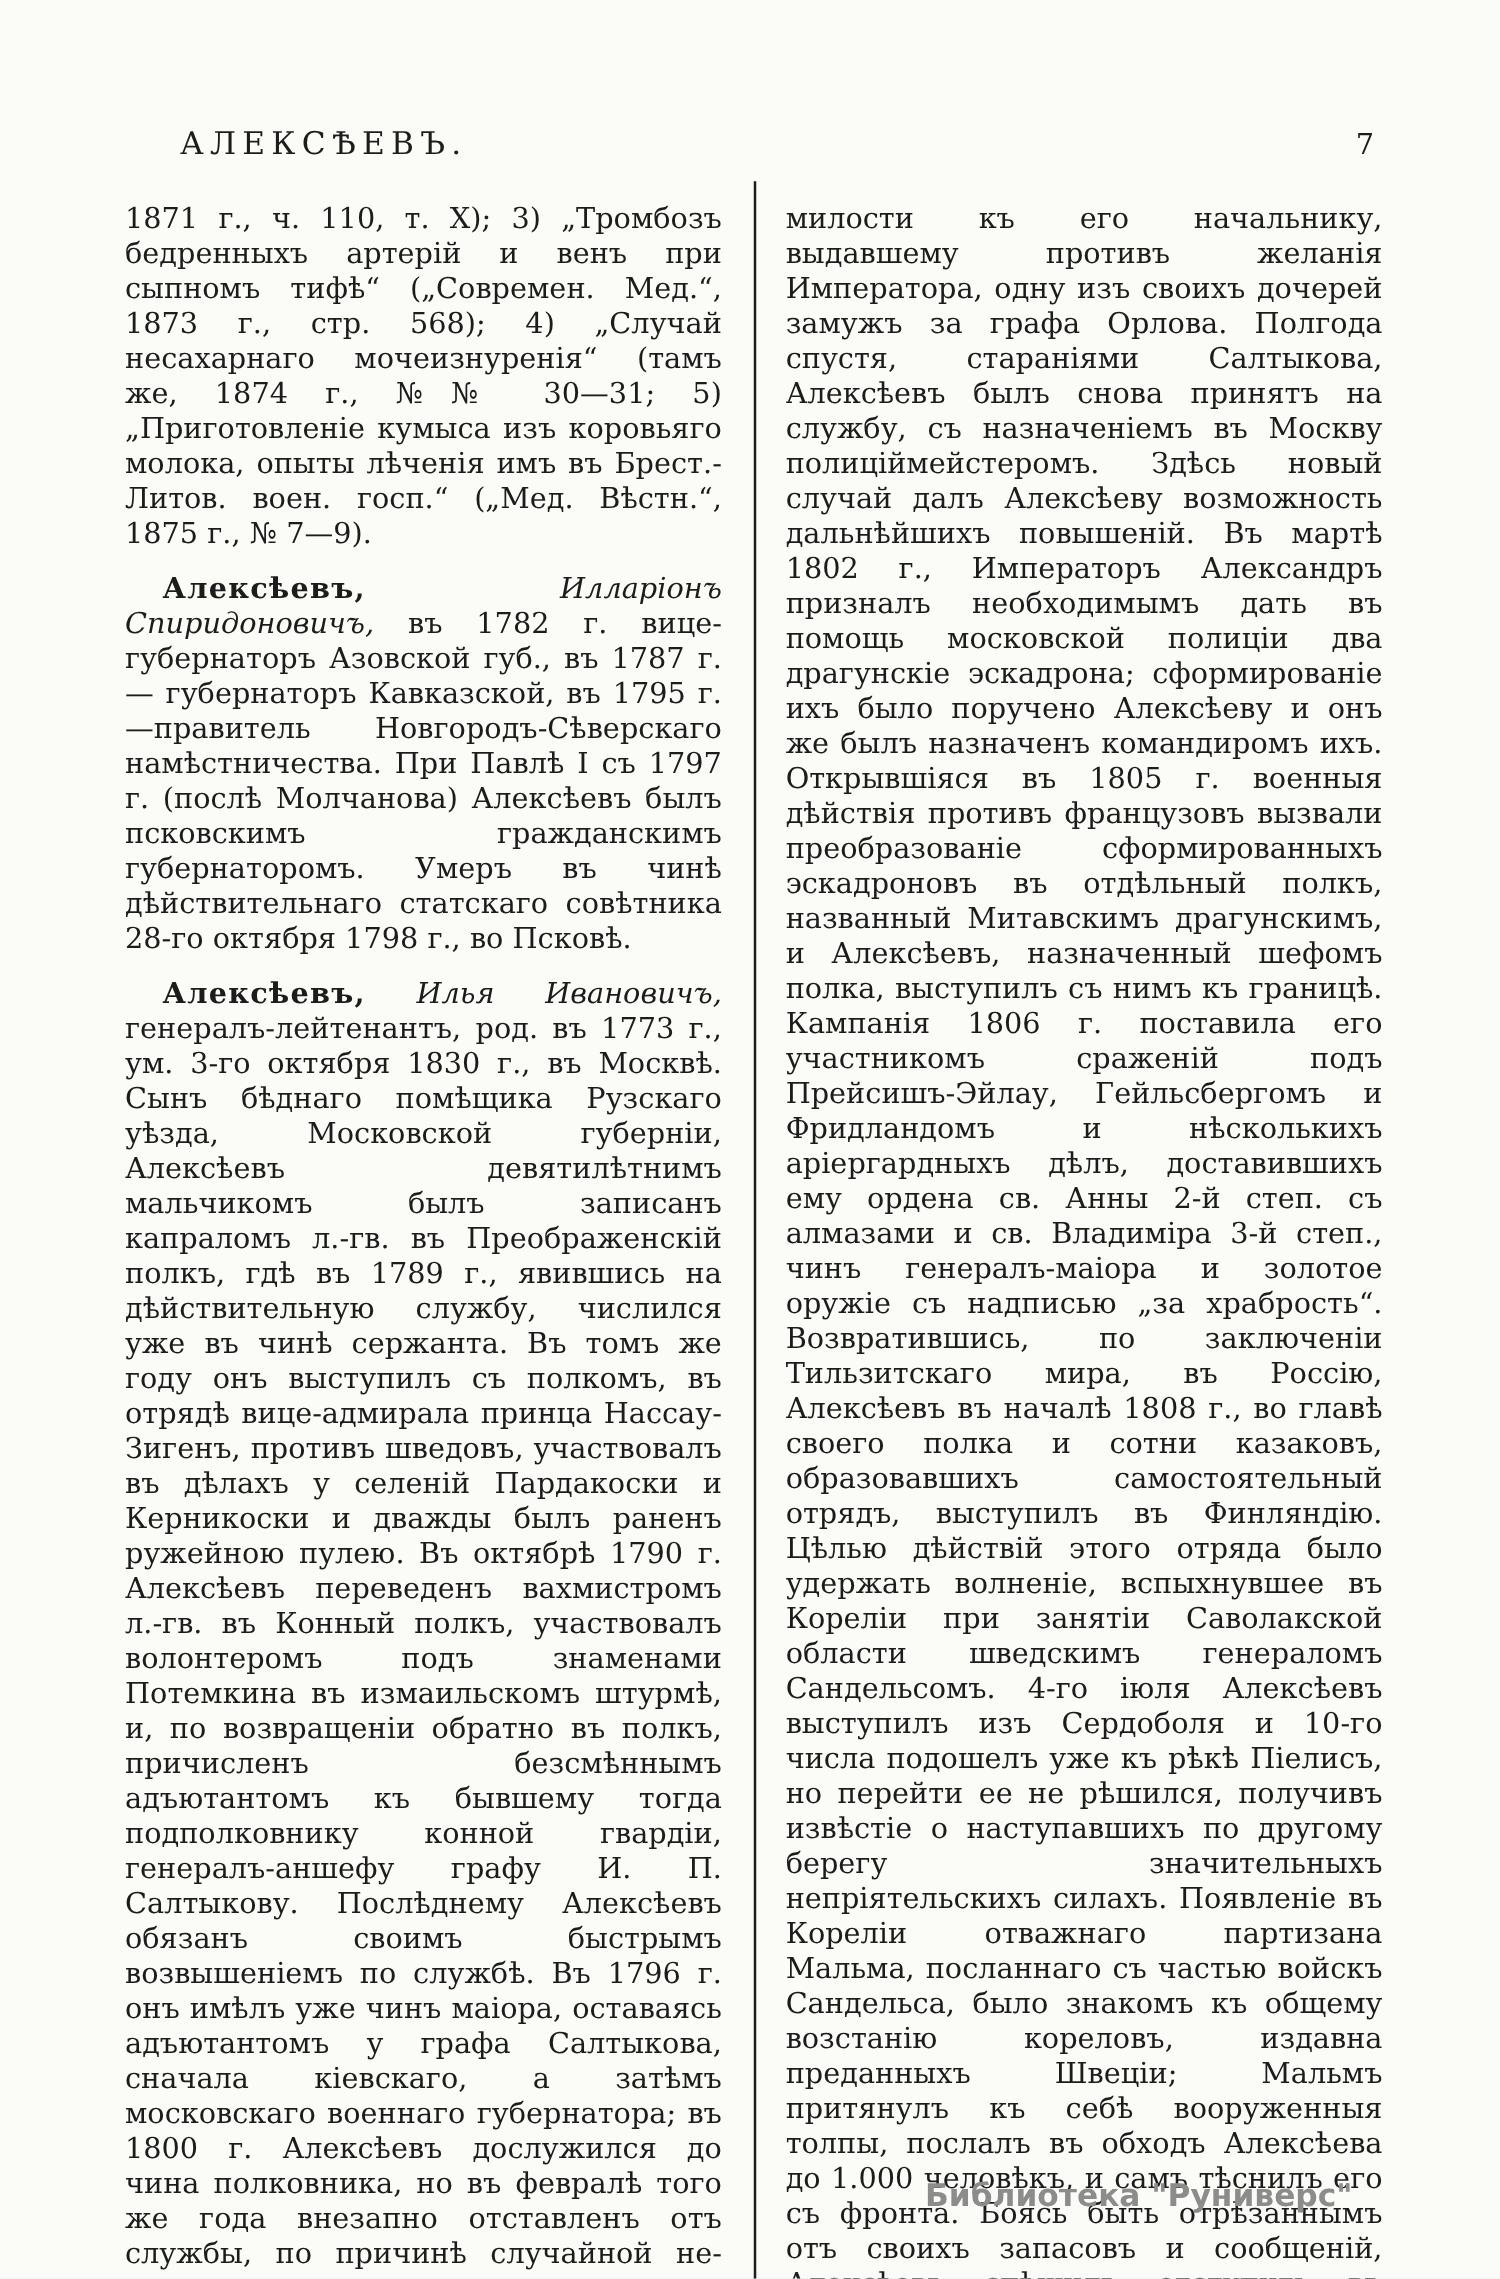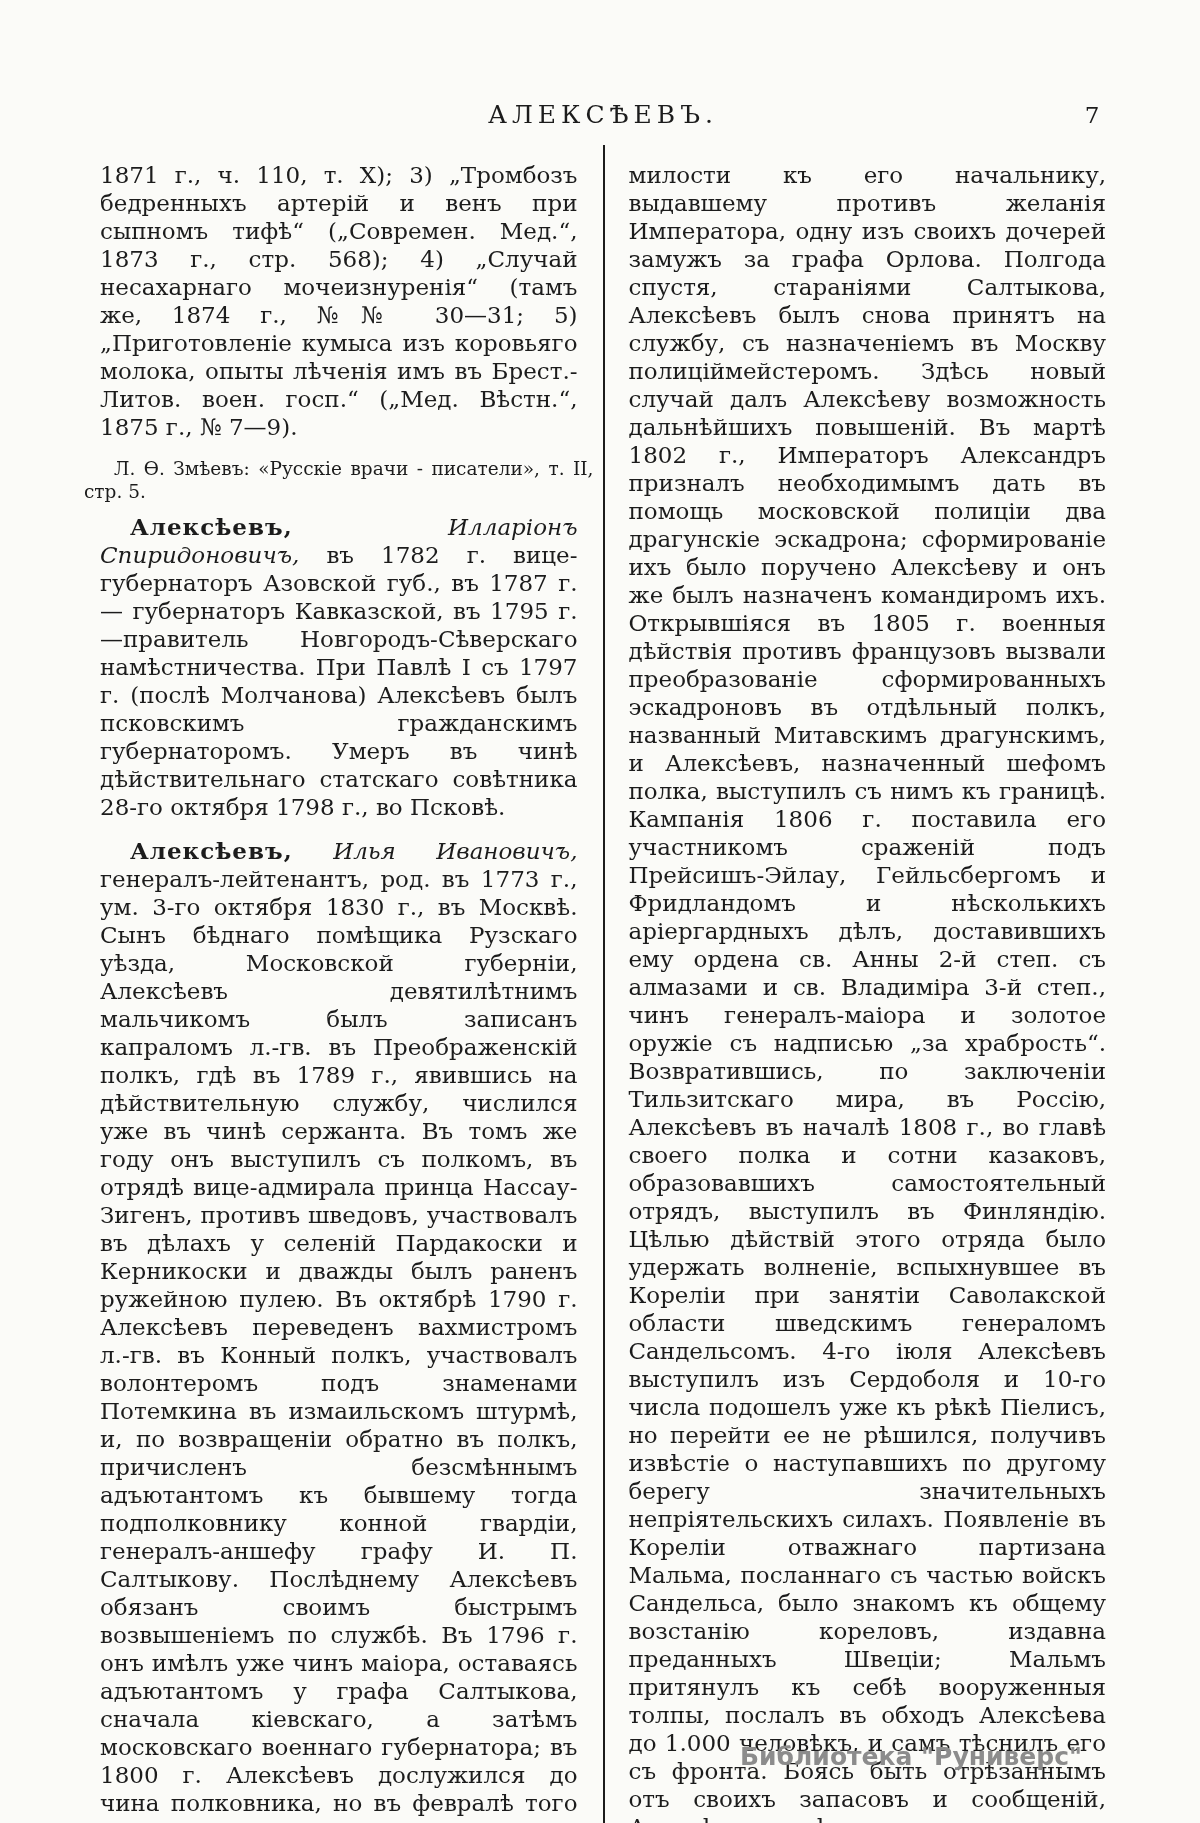--- a/index.html
+++ b/index.html
@@ -24,21 +24,20 @@
     width: 1038px;
   }
   .header {
     display: grid;
     grid-template-columns: 60px 1fr 60px;
     align-items: baseline;
     margin-bottom: 16px;
   }
   .running-title {
     grid-column: 2;
-    text-align: center;
     font-size: 25px;
     letter-spacing: 5px;
     white-space: nowrap;
   }
   .page-number {
     grid-column: 3;
     text-align: center;
     font-size: 23px;
   }
   .columns {
@@ -92,21 +91,20 @@
 
 <div class="page">
   <div class="content">
     <div class="header">
       <div class="running-title">АЛЕКСѢЕВЪ.</div>
       <div class="page-number">7</div>
     </div>
     <div class="columns">
       <div class="column left">
           <p class="para body no-indent"><span>1871 г., ч. 110, т. X); 3) „Тромбозъ бедренныхъ артерій и венъ при сыпномъ тифѣ“ („Современ. Мед.“, 1873 г., стр. 568); 4) „Случай несахарнаго мочеизнуренія“ (тамъ же, 1874 г., №№ 30—31; 5) „Приготовленіе кумыса изъ коровьяго молока, опыты лѣченія имъ въ Брест.-Литов. воен. госп.“ („Мед. Вѣстн.“, 1875 г., № 7—9).</span></p>
-          <p class="para footnote"><span>Л. Ѳ. Змѣевъ: «Русскіе врачи - писатели», т. II, стр. 5.</span></p>
           <p class="para entry"><span class="headword">Алексѣевъ,</span> <span class="person-name">Илларіонъ Спиридоновичъ,</span> <span>въ 1782 г. вице-губернаторъ Азовской губ., въ 1787 г. — губернаторъ Кавказской, въ 1795 г.—правитель Новгородъ-Сѣверскаго намѣстничества. При Павлѣ I съ 1797 г. (послѣ Молчанова) Алексѣевъ былъ псковскимъ гражданскимъ губернаторомъ. Умеръ въ чинѣ дѣйствительнаго статскаго совѣтника 28-го октября 1798 г., во Псковѣ.</span></p>
           <p class="para entry justify-last"><span class="headword">Алексѣевъ,</span> <span class="person-name">Илья Ивановичъ,</span> <span>генералъ-лейтенантъ, род. въ 1773 г., ум. 3-го октября 1830 г., въ Москвѣ. Сынъ бѣднаго помѣщика Рузскаго уѣзда, Московской губерніи, Алексѣевъ девятилѣтнимъ мальчикомъ былъ записанъ капраломъ л.-гв. въ Преображенскій полкъ, гдѣ въ 1789 г., явившись на дѣйствительную службу, числился уже въ чинѣ сержанта. Въ томъ же году онъ выступилъ съ полкомъ, въ отрядѣ вице-адмирала принца Нассау-Зигенъ, противъ шведовъ, участвовалъ въ дѣлахъ у селеній Пардакоски и Керникоски и дважды былъ раненъ ружейною пулею. Въ октябрѣ 1790 г. Алексѣевъ переведенъ вахмистромъ л.-гв. въ Конный полкъ, участвовалъ волонтеромъ подъ знаменами Потемкина въ измаильскомъ штурмѣ, и, по возвращеніи обратно въ полкъ, причисленъ безсмѣннымъ адъютантомъ къ бывшему тогда подполковнику конной гвардіи, генералъ-аншефу графу И. П. Салтыкову. Послѣднему Алексѣевъ обязанъ своимъ быстрымъ возвышеніемъ по службѣ. Въ 1796 г. онъ имѣлъ уже чинъ маіора, оставаясь адъютантомъ у графа Салтыкова, сначала кіевскаго, а затѣмъ московскаго военнаго губернатора; въ 1800 г. Алексѣевъ дослужился до чина полковника, но въ февралѣ того же года внезапно отставленъ отъ службы, по причинѣ случайной не-</span></p>
         </div>
       <div class="divider"></div>
       <div class="column right">
           <p class="para body no-indent justify-last"><span>милости къ его начальнику, выдавшему противъ желанія Императора, одну изъ своихъ дочерей замужъ за графа Орлова. Полгода спустя, стараніями Салтыкова, Алексѣевъ былъ снова принятъ на службу, съ назначеніемъ въ Москву полиціймейстеромъ. Здѣсь новый случай далъ Алексѣеву возможность дальнѣйшихъ повышеній. Въ мартѣ 1802 г., Императоръ Александръ призналъ необходимымъ дать въ помощь московской полиціи два драгунскіе эскадрона; сформированіе ихъ было поручено Алексѣеву и онъ же былъ назначенъ командиромъ ихъ. Открывшіяся въ 1805 г. военныя дѣйствія противъ французовъ вызвали преобразованіе сформированныхъ эскадроновъ въ отдѣльный полкъ, названный Митавскимъ драгунскимъ, и Алексѣевъ, назначенный шефомъ полка, выступилъ съ нимъ къ границѣ. Кампанія 1806 г. поставила его участникомъ сраженій подъ Прейсишъ-Эйлау, Гейльсбергомъ и Фридландомъ и нѣсколькихъ аріергардныхъ дѣлъ, доставившихъ ему ордена св. Анны 2-й степ. съ алмазами и св. Владиміра 3-й степ., чинъ генералъ-маіора и золотое оружіе съ надписью „за храбрость“. Возвратившись, по заключеніи Тильзитскаго мира, въ Россію, Алексѣевъ въ началѣ 1808 г., во главѣ своего полка и сотни казаковъ, образовавшихъ самостоятельный отрядъ, выступилъ въ Финляндію. Цѣлью дѣйствій этого отряда было удержать волненіе, вспыхнувшее въ Кореліи при занятіи Саволакской области шведскимъ генераломъ Сандельсомъ. 4-го іюля Алексѣевъ выступилъ изъ Сердоболя и 10-го числа подошелъ уже къ рѣкѣ Піелисъ, но перейти ее не рѣшился, получивъ извѣстіе о наступавшихъ по другому берегу значительныхъ непріятельскихъ силахъ. Появленіе въ Кореліи отважнаго партизана Мальма, посланнаго съ частью войскъ Сандельса, было знакомъ къ общему возстанію кореловъ, издавна преданныхъ Швеціи; Мальмъ притянулъ къ себѣ вооруженныя толпы, послалъ въ обходъ Алексѣева до 1.000 человѣкъ, и самъ тѣснилъ его съ фронта. Боясь быть отрѣзаннымъ отъ своихъ запасовъ и сообщеній, Алексѣевъ спѣшилъ отступить въ Сердоболь, разсчитывая возобновить наступленіе, усиливъ составъ своего отряда, о чемъ и доносилъ въ Петербургъ. Но тамъ остались недовольны</span></p>
         </div>
     </div>
   </div>
   <div class="watermark">Библиотека "Руниверс"</div>

